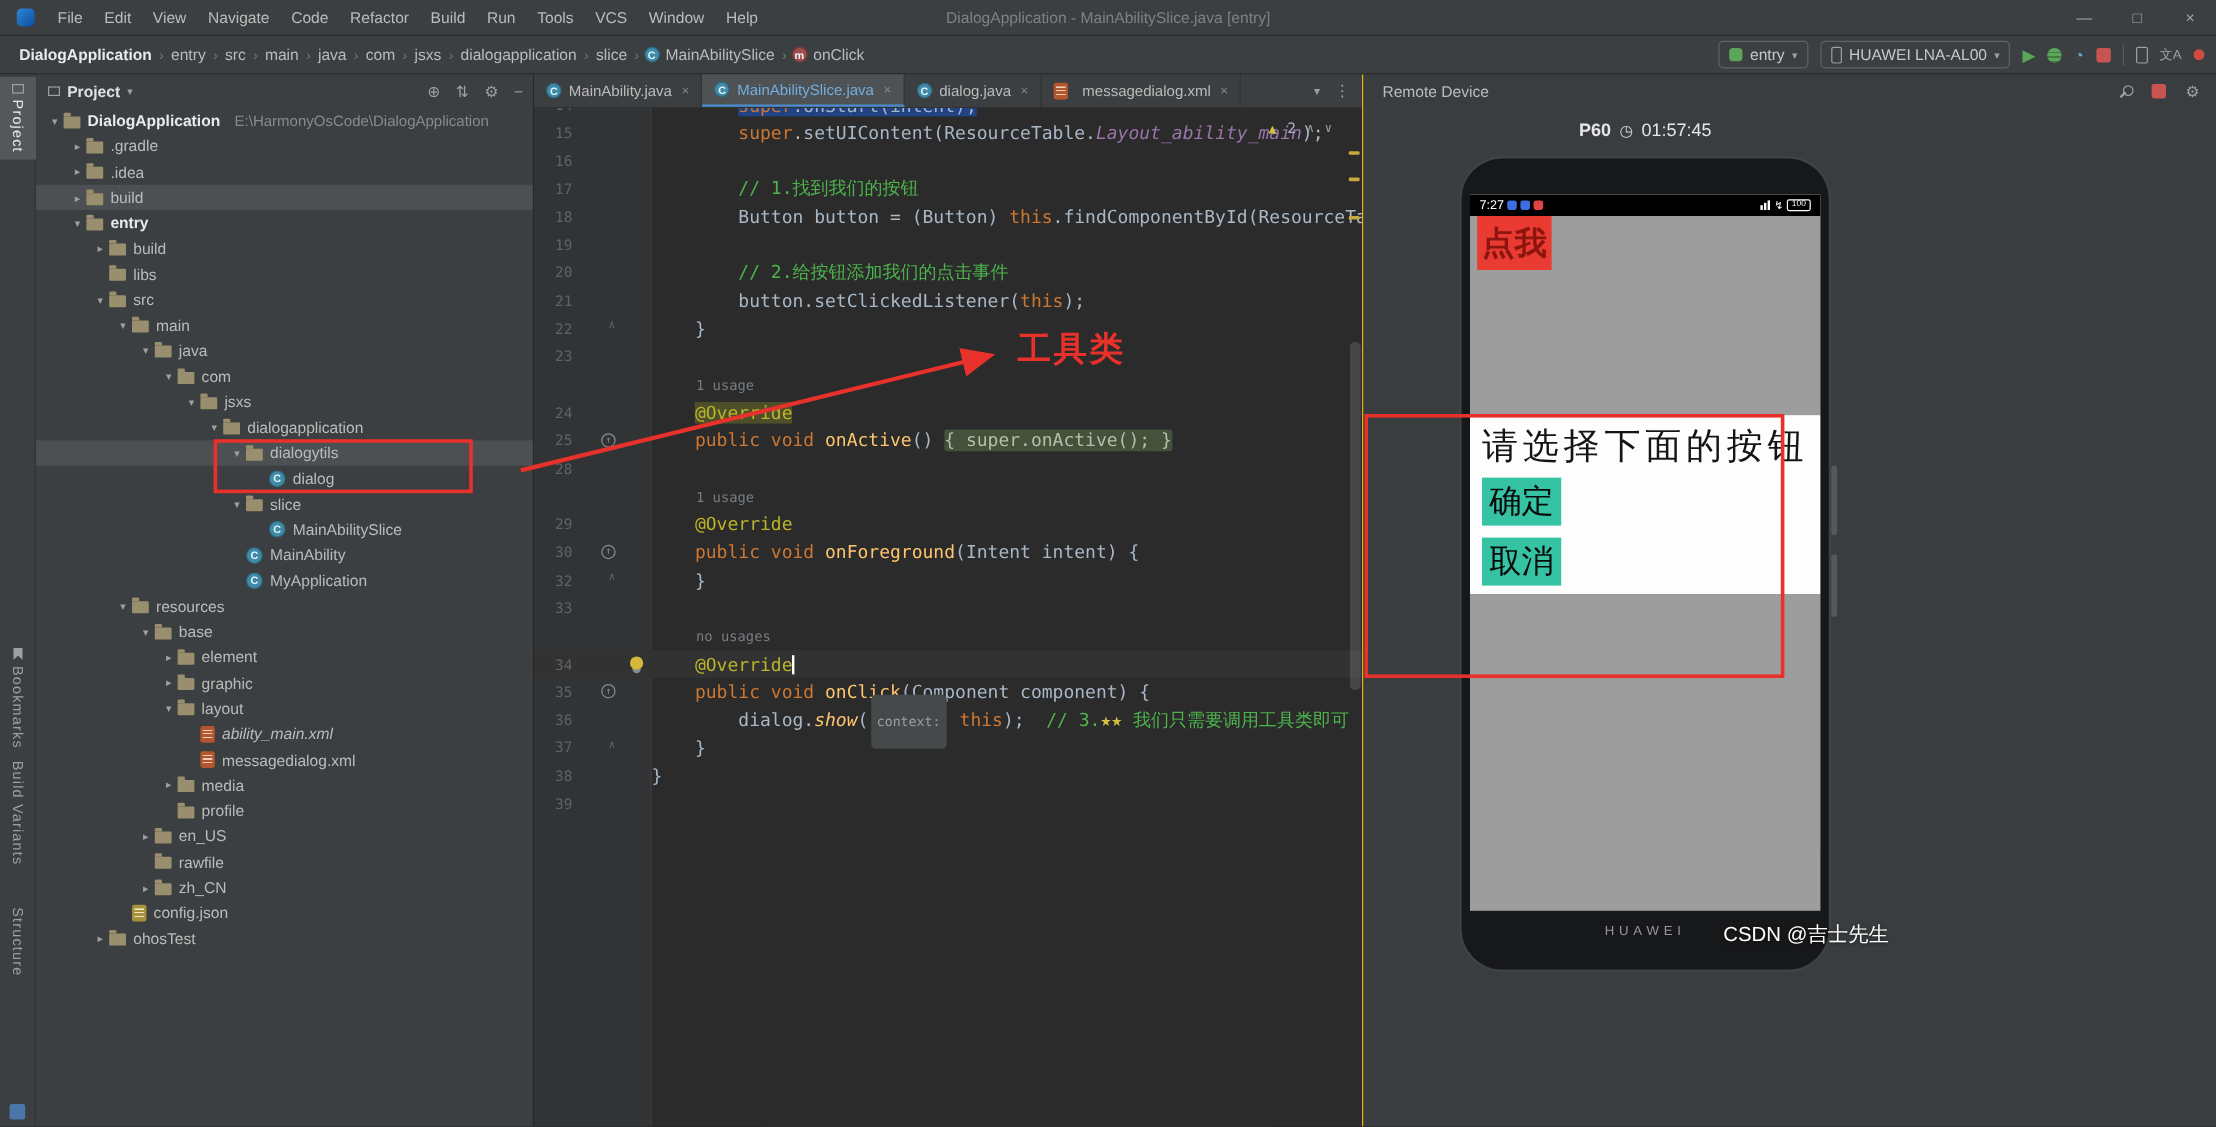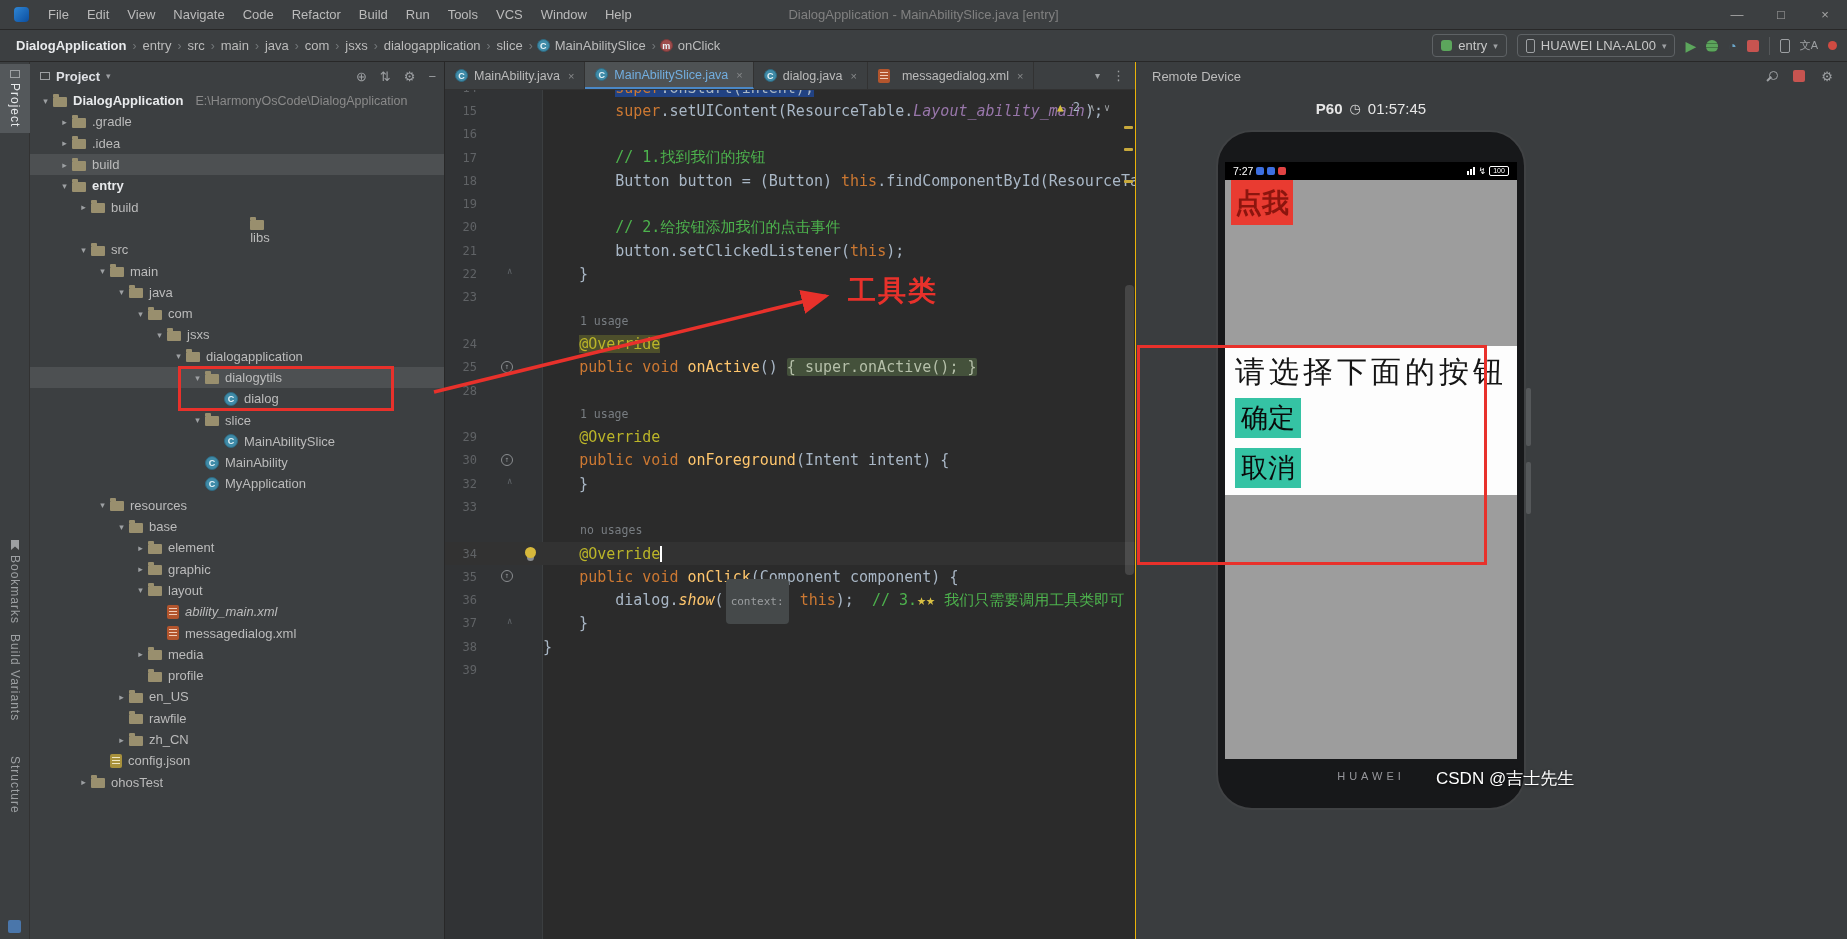--- a/index.html
+++ b/index.html
@@ -270,21 +270,21 @@
         <div class="trow" style="padding-left: 27px;">
           <span class="chev">▾</span>
           <span class="ticon i-module"></span>
           <span class="tlabel bold">entry</span>
         </div>
         <div class="trow" style="padding-left: 46px;">
           <span class="chev">▸</span>
           <span class="ticon i-folder"></span>
           <span class="tlabel">build</span>
         </div>
-        <div class="trow" style="padding-left: 46px; flex-direction: column;">
+        <div class="trow" style="padding-left: 46px;">
           <span class="chev"></span>
           <span class="ticon i-folder"></span>
           <span class="tlabel">libs</span>
         </div>
         <div class="trow" style="padding-left: 46px;">
           <span class="chev">▾</span>
           <span class="ticon i-folder"></span>
           <span class="tlabel">src</span>
         </div>
         <div class="trow" style="padding-left: 65px;">

